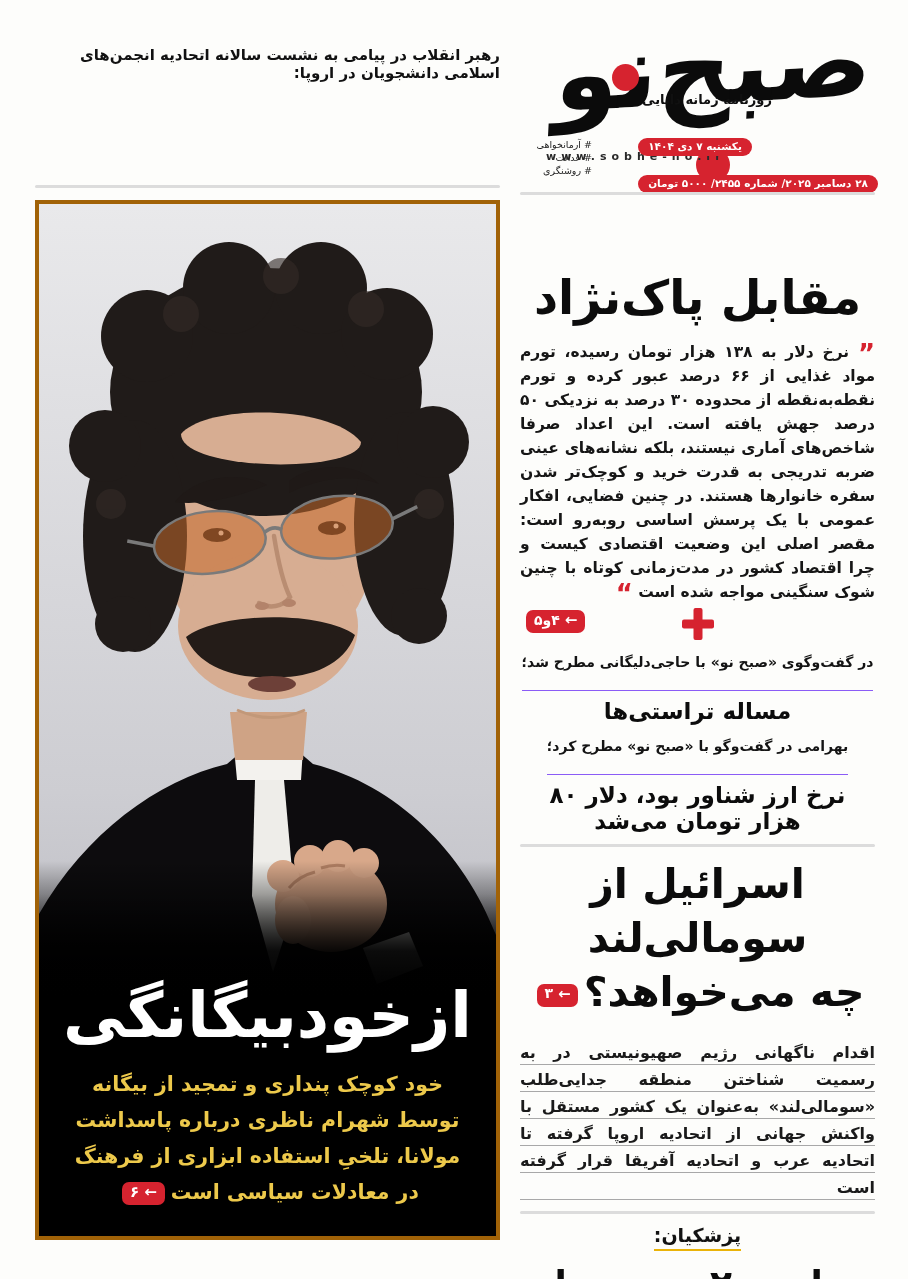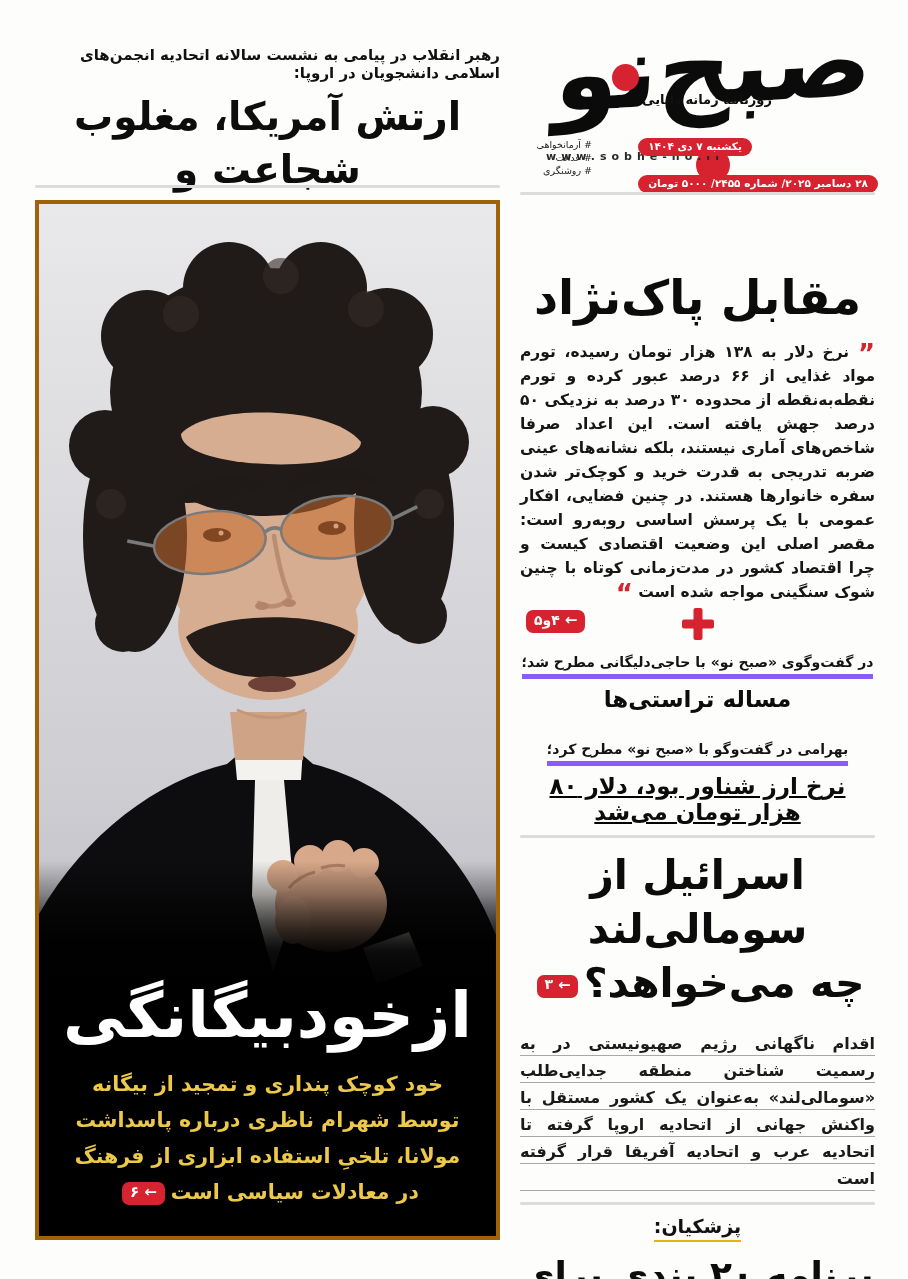--- a/index.html
+++ b/index.html
@@ -48,21 +48,21 @@
 
   
   .right-col { position:absolute; left:520px; top:206px; width:355px; }
   .econ-hl { text-align:center; font-size:47px; line-height:61px; font-weight:bold; color:#0c0c0c; letter-spacing:-1px; }
   .econ-body { margin-top:12px; font-size:15.5px; line-height:24px; font-weight:bold; color:#161616;
                text-align:justify; text-align-last:right; }
   .econ-foot { position:relative; height:40px; margin-top:4px;text-align:right; }
   .econ-foot .badge { position:absolute; left:0; top:2px; }
   .brief { text-align:center; margin-top:4px; }
   .brief .kicker { display:inline-block; font-size:14px; font-weight:bold; color:#141414;
-                   border-bottom:5px solid #8b5cf6; padding-bottom:4px; }
+                   border-bottom:1px solid #8b5cf6; padding-bottom:20px; }
   .brief .title { margin-top:7px; font-size:23px; font-weight:bold; color:#0c0c0c; }
   .isr-hl { text-align:center; font-size:41px; line-height:54px; font-weight:bold; color:#0c0c0c; letter-spacing:-1px; margin-top:6px; }
   .isr-lead { margin-top:20px; font-size:16px; line-height:27px; font-weight:bold; color:#1a1a1a;
               text-align:justify; text-align-last:right;
               background-image:repeating-linear-gradient(to bottom, transparent 0px, transparent 25px, #a8a8a8 25px, #a8a8a8 26px, transparent 26px, transparent 27px); }
   .pez { text-align:center; margin-top:8px; }
   .pez .kicker { display:inline-block; font-size:19px; font-weight:bold; color:#121212;
                  border-bottom:2px solid #eab308; padding-bottom:3px; }
   .pez .hl { margin-top:8px; font-size:36px; line-height:49px; font-weight:bold; color:#0c0c0c; letter-spacing:-1px; }
 
@@ -76,27 +76,20 @@
   .culture-deck { margin:16px auto 0; width:94%; color:#edc94b; font-size:20.5px; line-height:36px; font-weight:bold; }
   .culture-deck .badge { font-size:15px; }
 </style>
 </head>
 <body>
 
 <div class="page">
 
   <div class="top-story">
     <span class="kicker">رهبر انقلاب در پیامی به نشست سالانه اتحادیه انجمن‌های اسلامی دانشجویان در اروپا:</span>
-    <div class="hl">
-      <span>ارتش آمریکا، مغلوب شجاعت و</span><br>
-      <span>فداکاری جوانان ایران شد</span><span class="badge">
-          <span class="num">۲</span>
-          <span class="arrow">←</span>
-        </span>
-    </div>
   </div>
 
   <div class="masthead">
     <div class="logo-cal">صبح‌نو</div>
     <div class="logo-dot d1"></div>
     <div class="logo-dot d2"></div>
     <div class="logo-tagline">روزنامه زمانه دانایی</div>
     <div class="logo-url">www.sobhe-no.ir</div>
     <div class="logo-hashtags">
       <div># آرمانخواهی</div>
@@ -124,21 +117,21 @@
           <span class="num">۴و۵</span>
           <span class="arrow">←</span>
         </span>
       <div class="plus-icon"></div>
     </div>
 
     <div class="brief">
       <span class="kicker">در گفت‌وگوی «صبح نو» با حاجی‌دلیگانی مطرح شد؛</span>
       <div class="title">مساله تراستی‌ها</div>
     </div>
-    <div class="brief" style="margin-top:27px;text-decoration:underline;">
+    <div class="brief" style="margin-top:12px;">
       <span class="kicker">بهرامی در گفت‌وگو با «صبح نو» مطرح کرد؛</span>
       <div class="title">نرخ ارز شناور بود، دلار ۸۰ هزار تومان می‌شد</div>
     </div>
 
     <div class="rule-inline"></div>
 
     <div class="isr-hl">
       <span>اسرائیل از سومالی‌لند</span><br>
       <span>چه می‌خواهد؟</span><span class="badge">
           <span class="num">۳</span>

